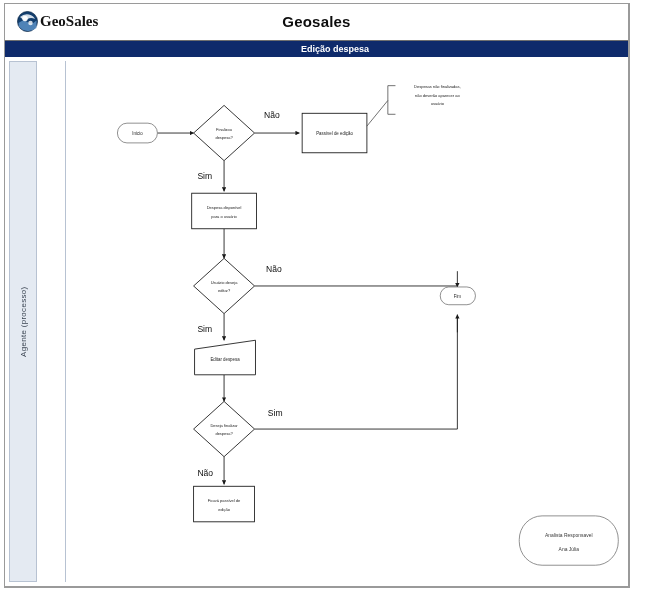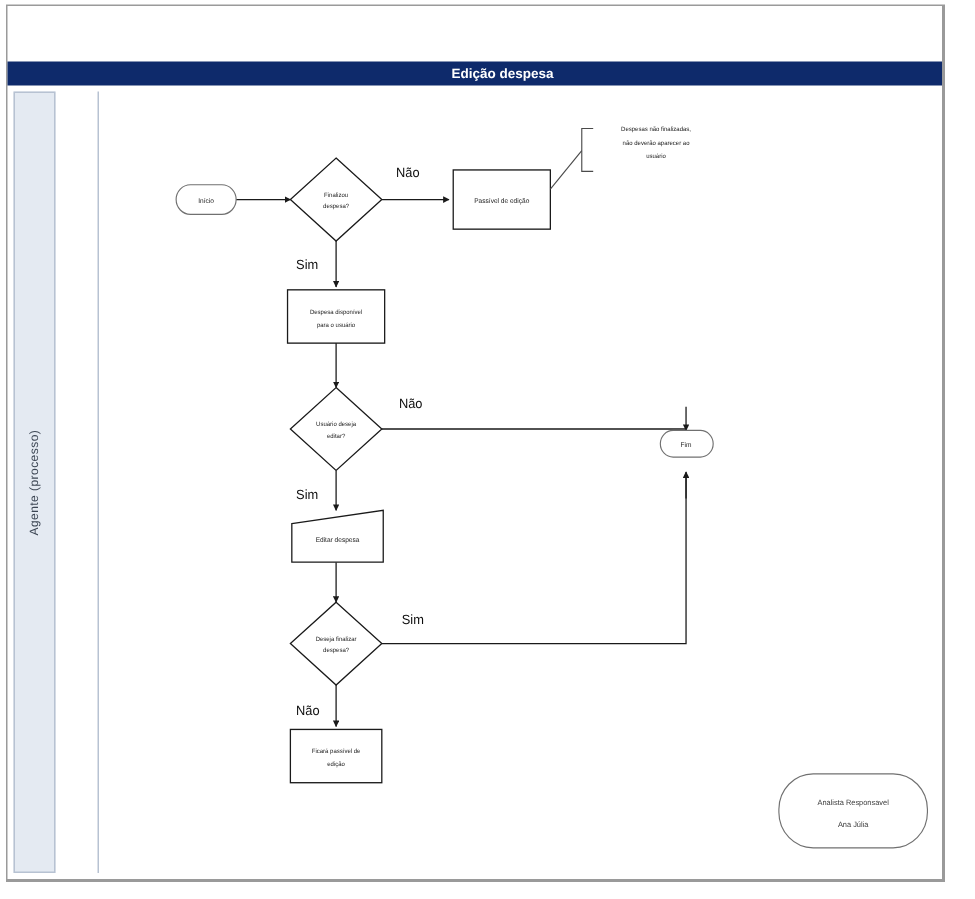--- a/index.html
+++ b/index.html
@@ -196,20 +196,34 @@
     stroke-width: 0.8;
     fill: none;
   }
 </style>
 </head>
 <body>
 
 <div id="page">
   <div id="frame">
 
+    <div id="titlebar">
+      <div id="logo-wrap">
+        <svg id="logo-mark" viewBox="0 0 42 42">
+          <circle cx="21" cy="21" r="20" fill="#123e6e"></circle>
+          <circle cx="21" cy="21" r="20" fill="none" stroke="#0b2747" stroke-width="1.5"></circle>
+          <path d="M3 24 Q13 15 21 22 Q29 29 39 19 L39 34 Q30 41 21 40 Q10 39 4 31 Z" fill="#5b8fc4" opacity="0.85"></path>
+          <path d="M6 12 Q14 5 24 7 Q33 9 36 16 Q28 12 21 16 Q13 20 6 12 Z" fill="#e8eef6" opacity="0.9"></path>
+          <circle cx="16" cy="15" r="5.5" fill="#ffffff" opacity="0.95"></circle>
+          <circle cx="27" cy="24" r="4.5" fill="#ffffff" opacity="0.8"></circle>
+        </svg>
+        <span id="logo-text">GeoSales</span>
+      </div>
+      <div id="app-title">Geosales</div>
+    </div>
 
     <div id="banner">Edição despesa</div>
 
     <div id="lane-area">
 
       <div id="lane-header">
         <div id="lane-header-label">Agente (processo)</div>
       </div>
 
       <div id="lane-body">

